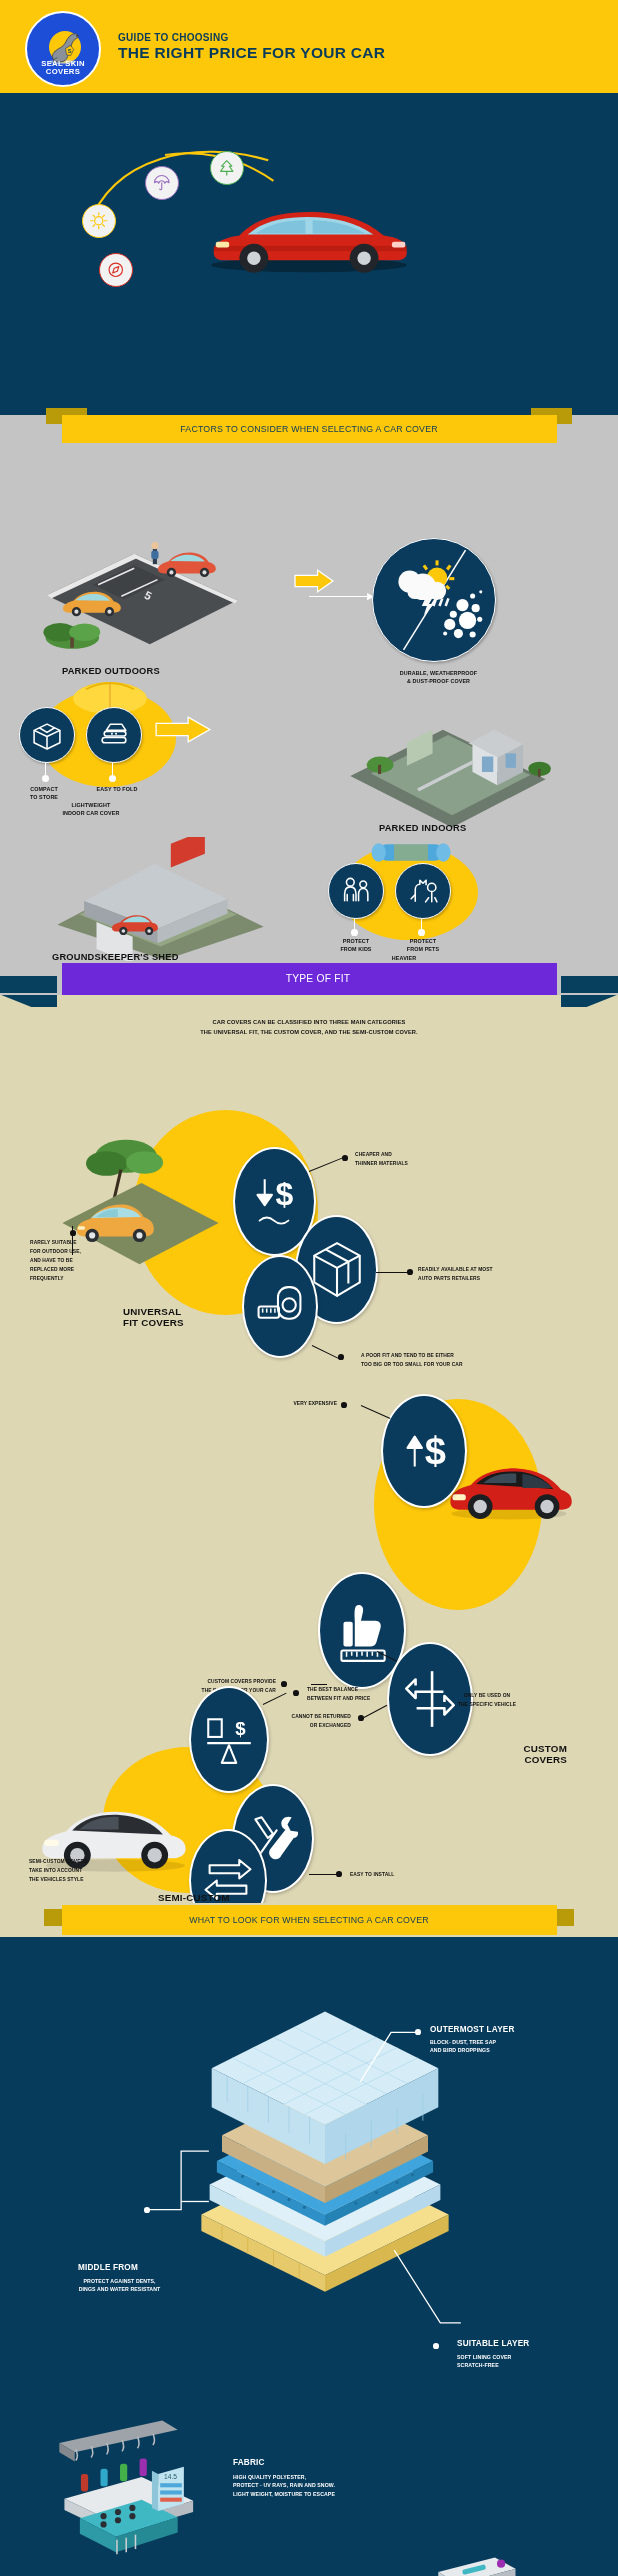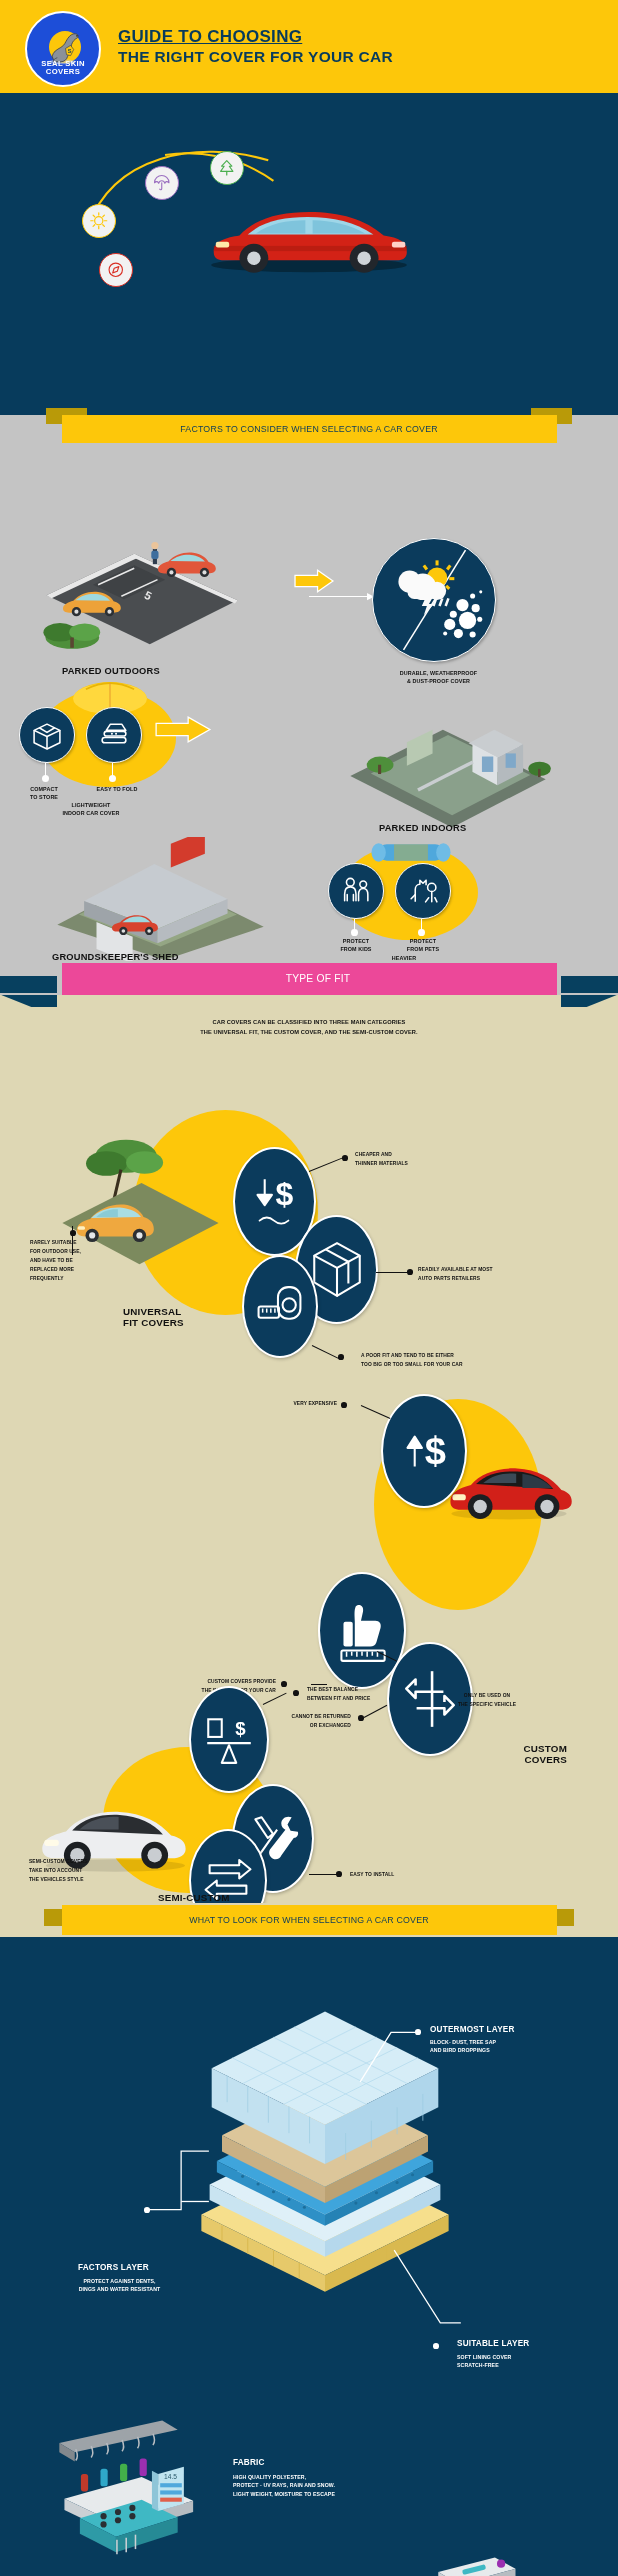--- a/index.html
+++ b/index.html
@@ -37,21 +37,21 @@
     background: #FDC70A; position: absolute; top: 17.5px; left: 22px;
   }
   .seal-glyph { position: absolute; top: 14.4px; left: 17.5px; }
   .logo-text {
     position: absolute; bottom: 9.3px; width: 100%; text-align: center;
     color: #fff; font-weight: bold; font-size: 7.7px; letter-spacing: 0.3px;
     line-height: 1.05;
   }
   .header-titles { margin-left: 118px; }
   .header-titles .l1 {
-    color: #073B5C; font-size: 17px; font-weight: bold; letter-spacing: 0.3px; text-decoration: underline;
+    color: #073B5C; font-size: 10px; font-weight: bold; letter-spacing: 0.3px;
   }
   .header-titles .l2 {
     color: #073B5C; font-size: 15.5px; font-weight: bold; letter-spacing: 0.3px;
     margin-top: 1px;
   }
 
   
   .hero {
     height: 304px;
     background: #073B5C;
@@ -68,21 +68,21 @@
   .icon-bubble.purple { border-color: #9B6FC0; }
   .icon-bubble.green { border-color: #4CAF50; }
   .icon-bubble.blue { border-color: #4FA8DC; }
   .icon-bubble.red { border-color: #D93025; }
   .hero-car { position: absolute; left: 198px; top: 87px; }
   .ribbon {
     position: relative; margin: 0 auto; width: 495px; height: 28px;
     display: flex; align-items: center; justify-content: center;
   }
   .ribbon.yellow { background: #FDC70A; }
-  .ribbon.navy { background: #ec4899; padding-left: 18px; }
+  .ribbon.navy { background: #6d28d9; padding-left: 18px; }
   .ribbon-label {
     font-size: 8.8px; font-weight: normal; letter-spacing: 0.2px;
   }
   .ribbon.yellow .ribbon-label { color: #0B3B5C; }
   .ribbon.navy .ribbon-label { color: #ffffff; }
 
   
   .factors {
     background: #C4C4C4; padding-top: 13.4px; padding-bottom: 10.3px;
     position: relative;
@@ -161,21 +161,21 @@
         <circle cx="62.5" cy="15.5" r="1.6" fill="#222"></circle>
         <path d="M24 58 C18 60 14 64 18 66 L30 66" fill="#8B9199" stroke="#3b4045" stroke-width="1.4"></path>
       </svg>
       <div class="logo-text">
         <div>SEAL SKIN</div>
         <div>COVERS</div>
       </div>
     </div>
     <div class="header-titles">
       <div class="l1">GUIDE TO CHOOSING</div>
-      <div class="l2">THE RIGHT COVER FOR YOUR CAR</div>
+      <div class="l2">THE RIGHT PRICE FOR YOUR CAR</div>
     </div>
   </div>
 
   <div class="hero">
     <svg class="hero-arc" width="289" height="155" viewBox="0 0 560 300">
       <path d="M40 200 C90 60 250 30 390 70" fill="none" stroke="#FDC70A" stroke-width="4"></path>
       <path d="M190 60 C250 50 330 60 400 110" fill="none" stroke="#FDC70A" stroke-width="4"></path>
     </svg>
 
     <div class="icon-bubble" style="left:82px; top:111px;">
@@ -834,21 +834,21 @@
     <div class="wlbl-sub" style="left:430px; top:101px;">
       <div>BLOCK- DUST, TREE SAP</div>
       <div>AND BIRD DROPPINGS</div>
     </div>
 
     <svg style="position:absolute; left:143px; top:211px;" width="67" height="72" viewBox="0 0 130 140">
       <path d="M128 6 L74 6 L74 120 L12 120" fill="none" stroke="#fff" stroke-width="2.5"></path>
       <path d="M128 104 L74 104" fill="none" stroke="#fff" stroke-width="2.5"></path>
     </svg>
     <div class="wdot" style="left:144px; top:270px;"></div>
-    <div class="wlbl-title" style="left:78px; top:326px;">FACTORS LAYER</div>
+    <div class="wlbl-title" style="left:78px; top:326px;">MIDDLE FROM</div>
     <div class="wlbl-sub" style="left:42px; top:340px; width:155px; text-align:center;">
       <div>PROTECT AGAINST DENTS,</div>
       <div>DINGS  AND WATER RESISTANT</div>
     </div>
 
     <svg style="position:absolute; left:391px; top:309px;" width="72" height="82" viewBox="0 0 140 160">
       <path d="M6 8 L96 150 L136 150" fill="none" stroke="#fff" stroke-width="2.5"></path>
     </svg>
     <div class="wdot" style="left:433px; top:406px;"></div>
     <div class="wlbl-title" style="left:457px; top:402px;">SUITABLE LAYER</div>

